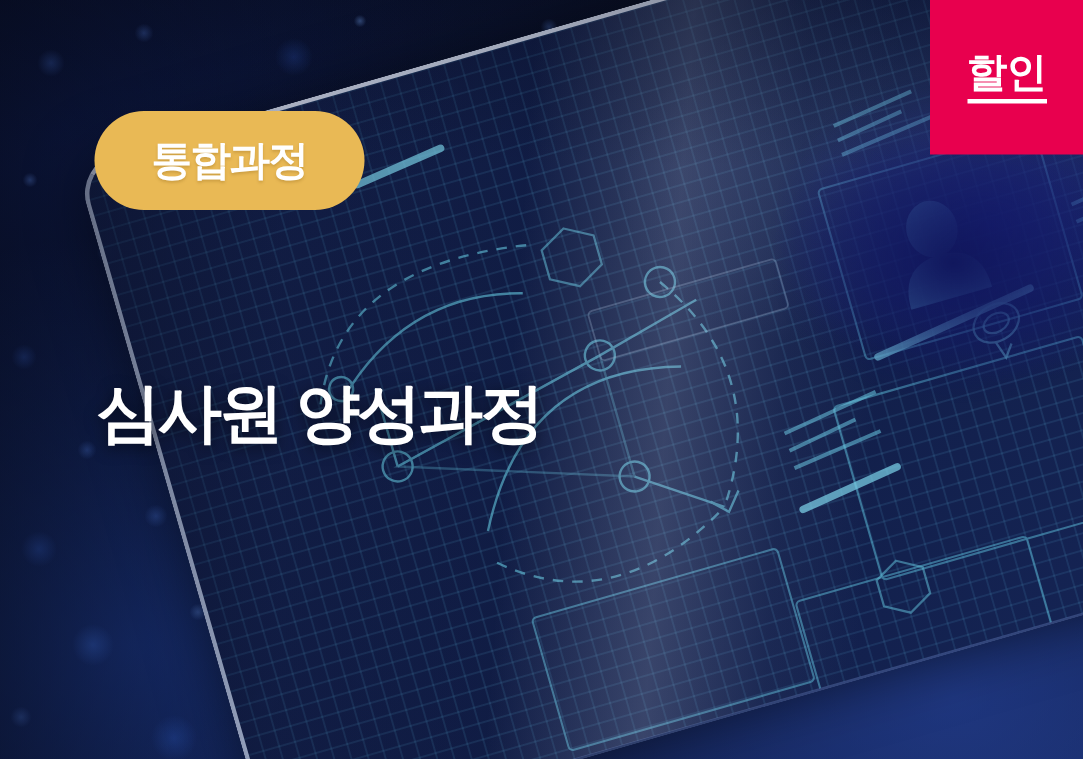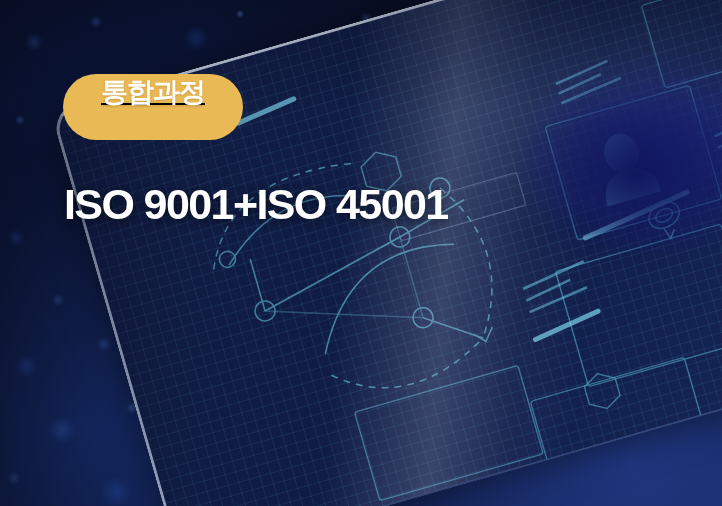--- a/index.html
+++ b/index.html
@@ -153,23 +153,22 @@
 
   .badge-course {
     position: absolute;
     left: 63px;
     top: 74px;
     width: 180px;
     height: 66px;
     background: #e9b955;
     border-radius: 34px;
     display: flex;
-    align-items: flex-start;
+    align-items: center;
     justify-content: center;
-    text-decoration: underline;
   }
   .badge-course span {
     color: #ffffff;
     font-size: 27px;
     font-weight: bold;
     letter-spacing: -1px;
     text-shadow: 0 1px 2px rgba(120,80,10,0.25);
   }
 
   .headline {
@@ -318,22 +317,25 @@
       
       
       
     </div>
   </div>
 
   <div class="vignette"></div>
 
   <div class="content">
 
+    <div class="badge-discount">
+      <span>할인</span>
+    </div>
 
     <div class="badge-course">
       <span>통합과정</span>
     </div>
 
-    <div class="headline">ISO 9001+ISO 45001</div>
+    <div class="subhead">심사원 양성과정</div>
 
 
   </div>
 </div>
 
 </body></html>

